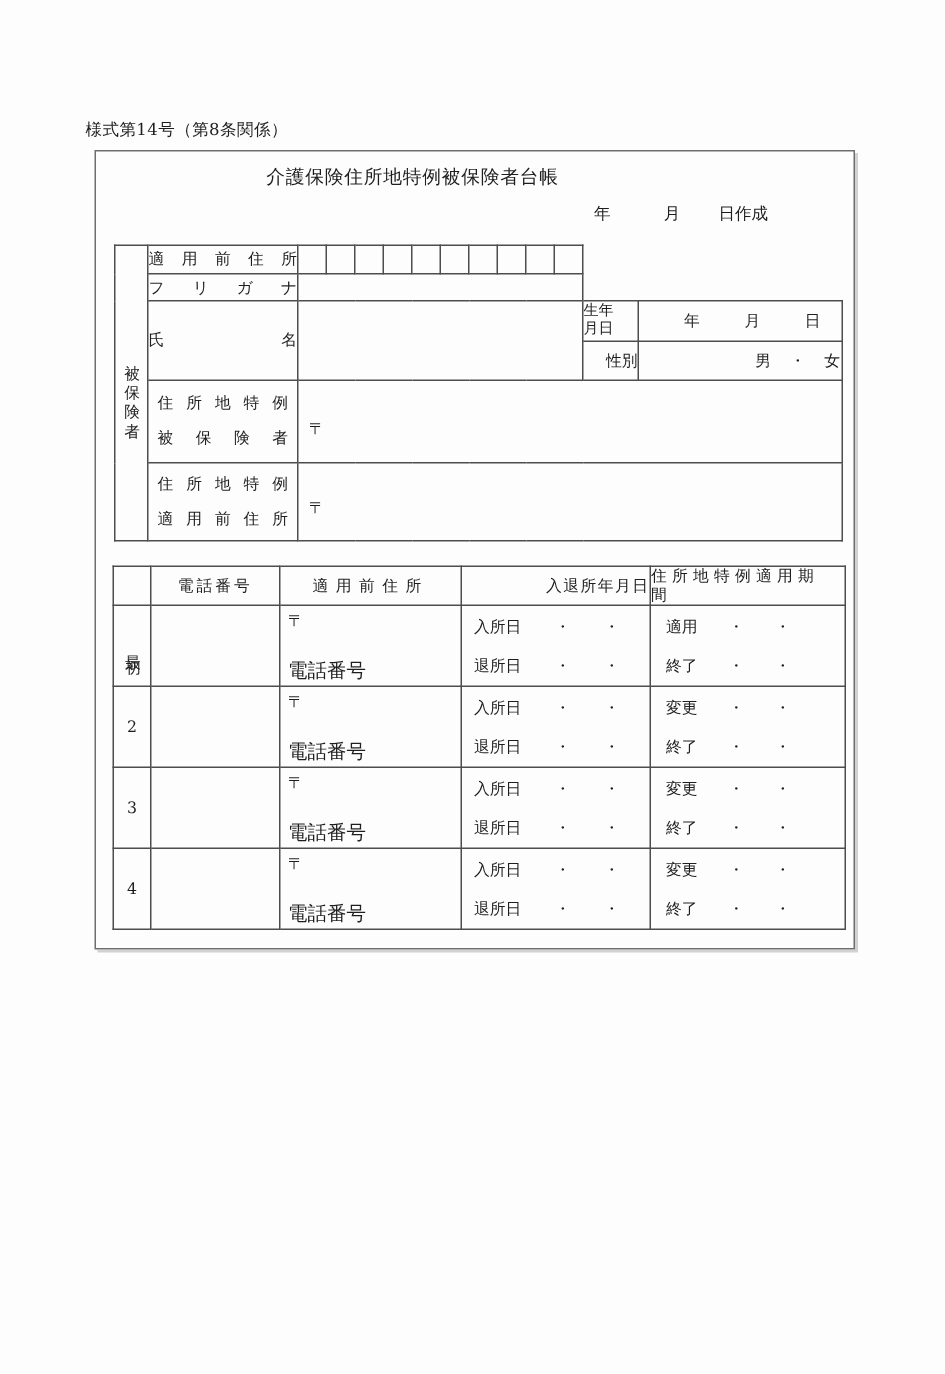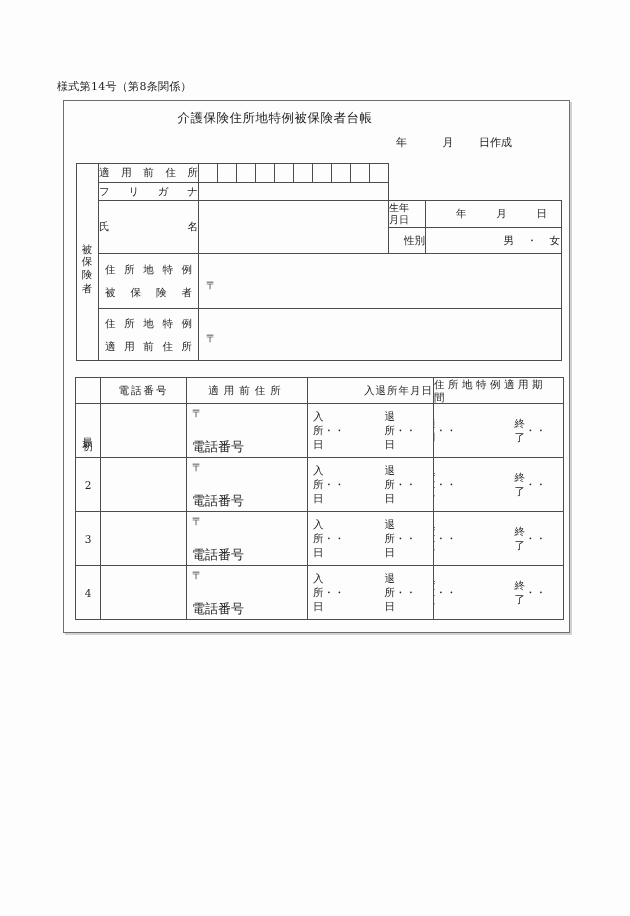--- a/index.html
+++ b/index.html
@@ -33,21 +33,21 @@
   .vtext{writing-mode:vertical-rl;letter-spacing:13px;display:inline-block;line-height:20px;}
   .vnum{writing-mode:vertical-rl;letter-spacing:3px;display:inline-block;line-height:16px;}
   .center{text-align:right;}
   .gender{letter-spacing:1px;}
   .small2{font-size:10px;line-height:12.5px;padding-left:3px;}
   .dateflex{display:flex;justify-content:space-between;padding:0 14px 0 30px;}
   .addr{vertical-align:top;}
   .addr .postal{display:inline-block;padding:9px 0 0 7px;font-size:10.5px;}
   .locwrap{height:51px;display:flex;flex-direction:column;justify-content:space-between;padding:2px 0 0 5px;box-sizing:border-box;}
   .locwrap .phone{font-size:13px;}
-  .dlwrap{display:flex;flex-direction:row;justify-content:center;gap:12px;text-align:center;}
+  .dlwrap{display:flex;flex-direction:column;justify-content:center;gap:12px;text-align:center;}
   .dotline{display:flex;align-items:center;}
   .dotline .d{margin-left:auto;}
   .dl-dates{padding:0 20px 0 8px;}
   .dl-period{padding:0 36px 0 10px;}
   .hc-name{text-align:center;letter-spacing:2px;}
   .hc-loc{text-align:center;letter-spacing:5px;}
   .hc-dates{text-align:right;letter-spacing:1px;}
   .hc-period{text-align:left;padding:1px 4px 0 5px;letter-spacing:3.5px;line-height:12.5px;vertical-align:top;}
   .rownum{text-align:center;}
 

